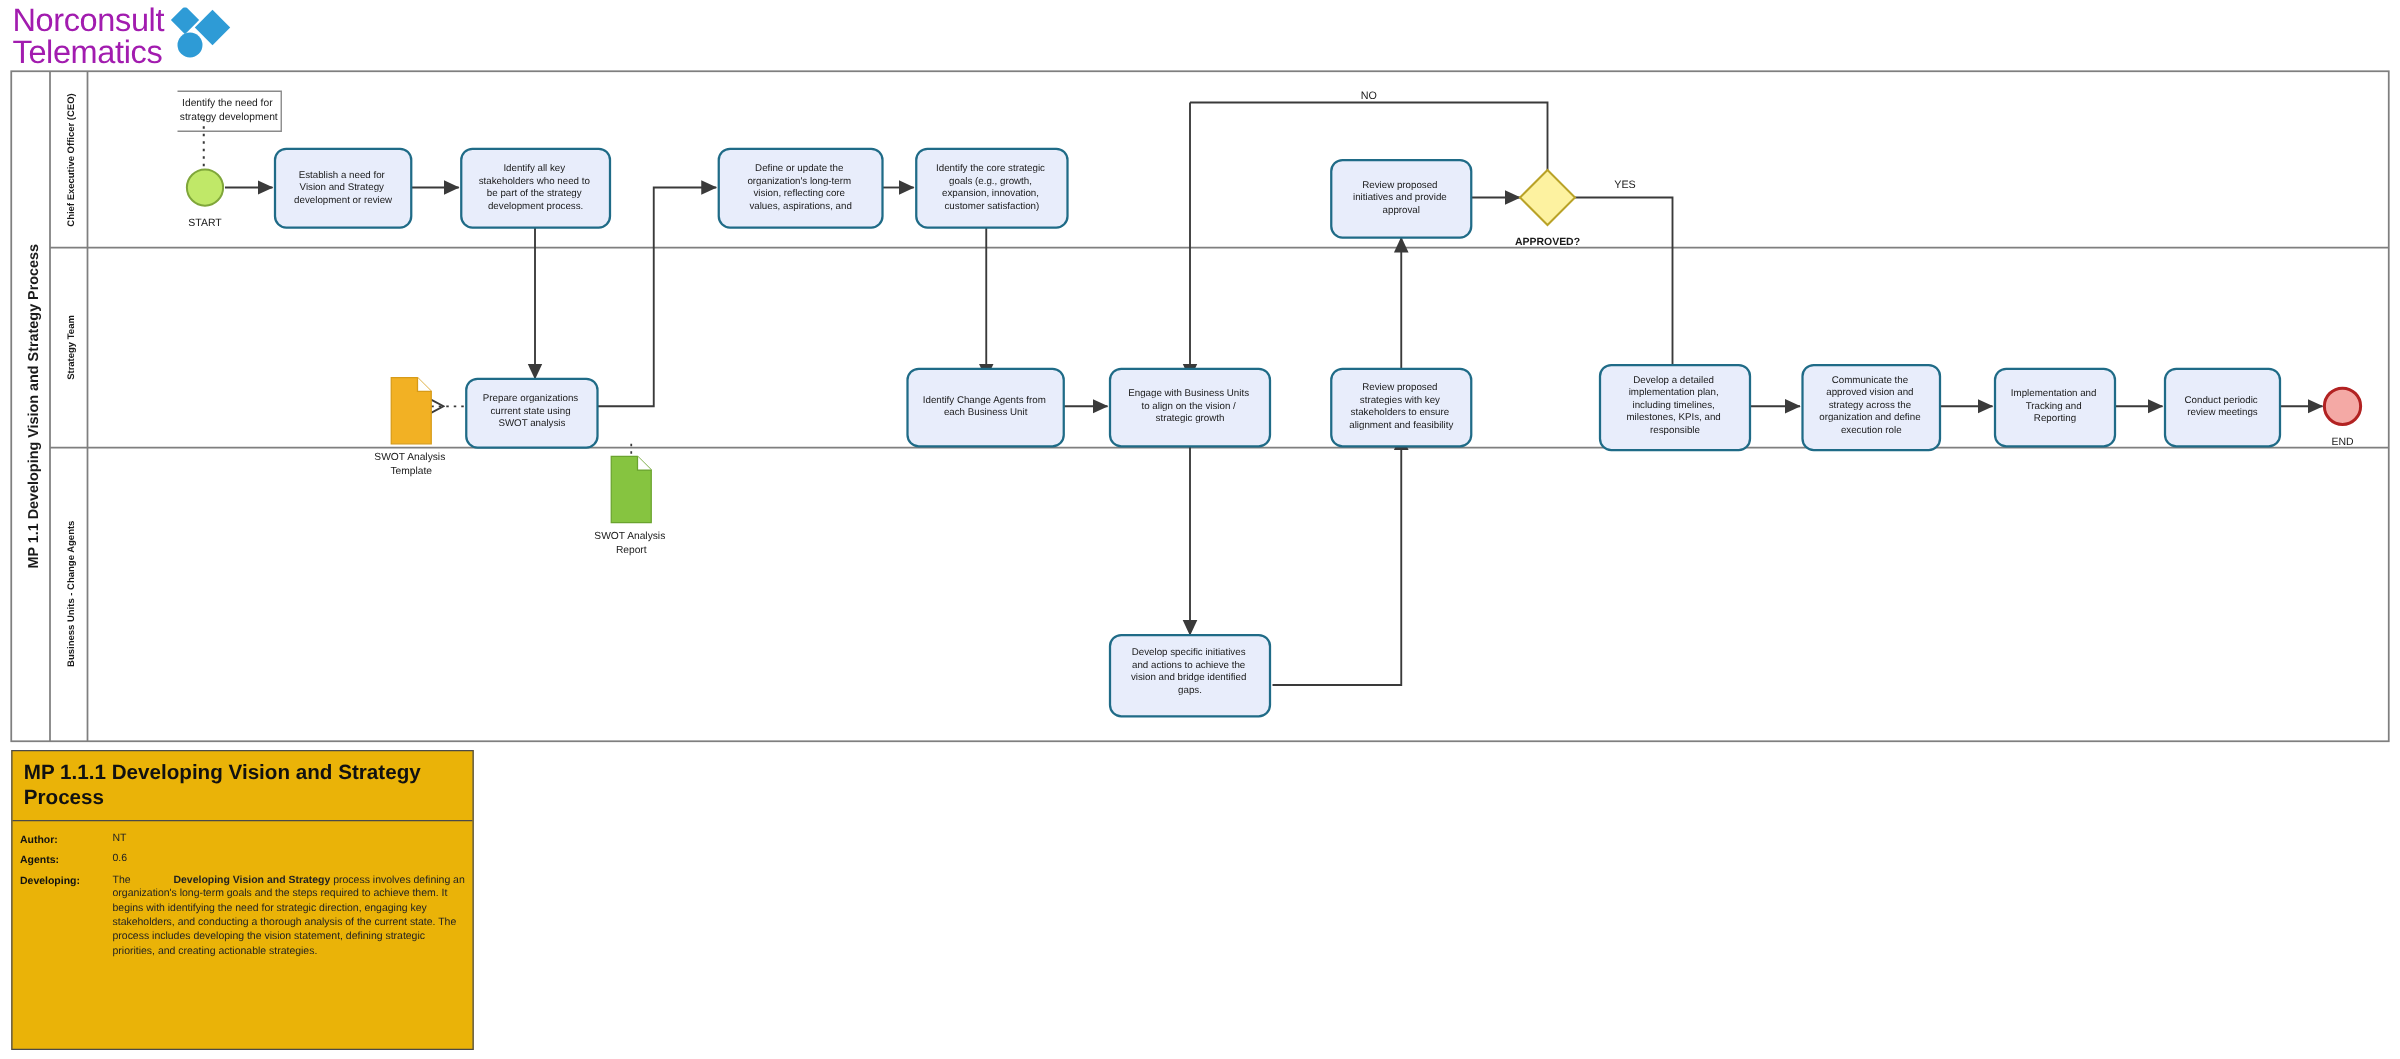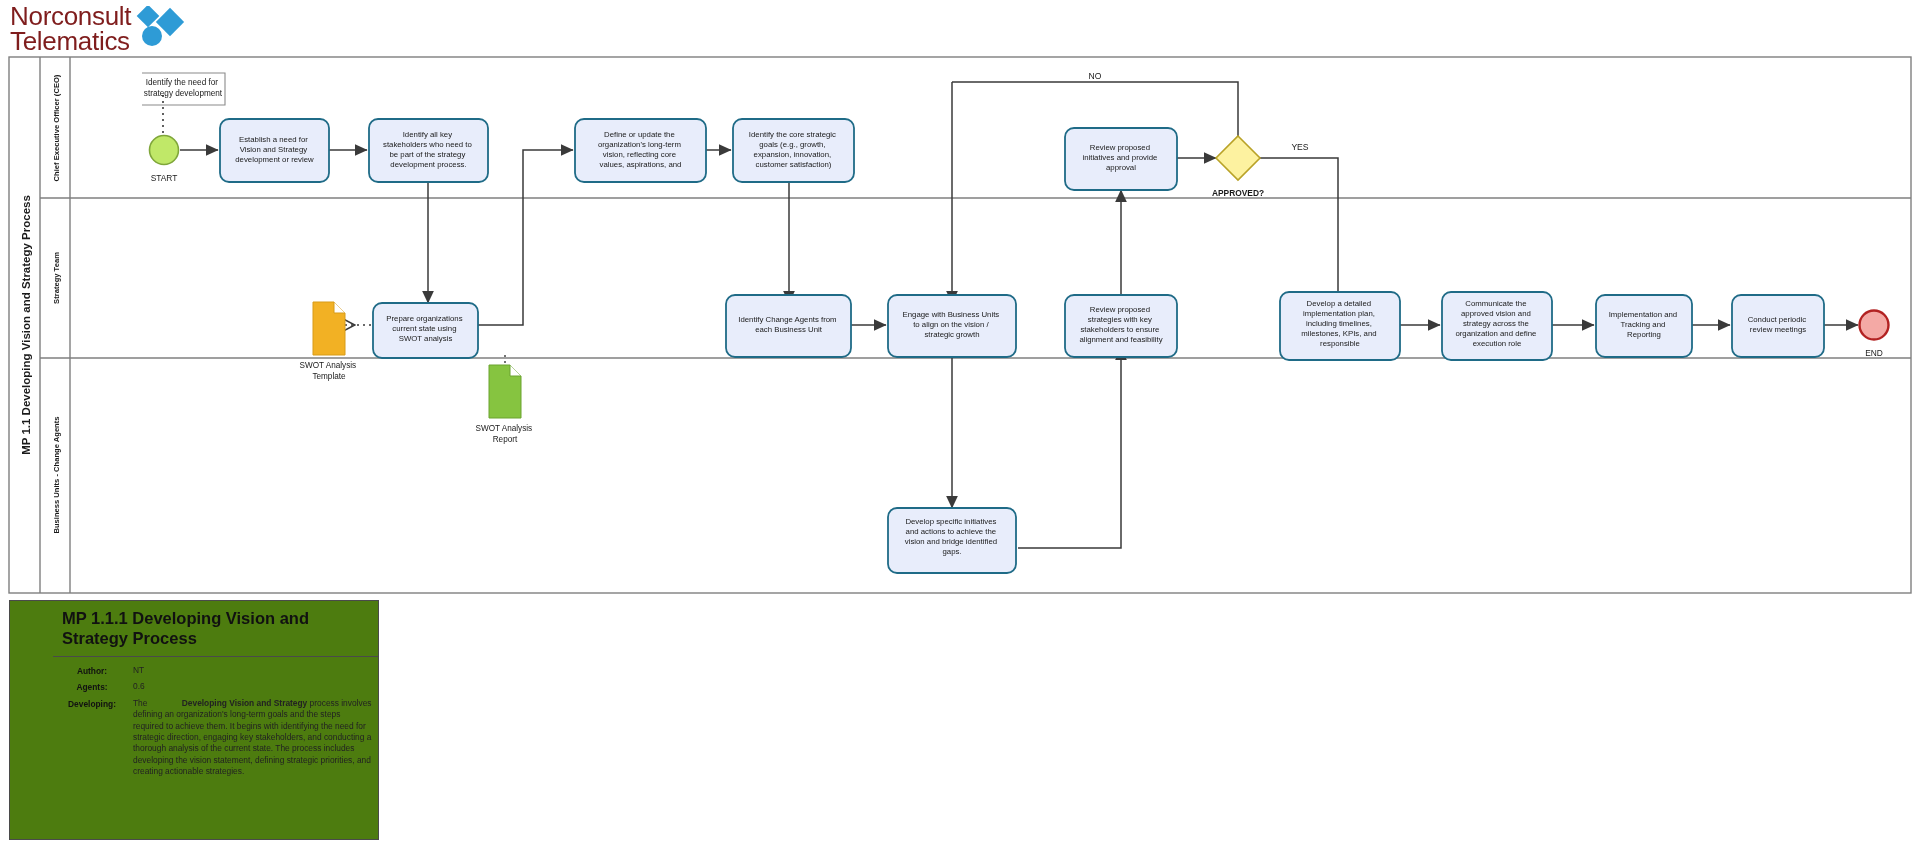--- a/index.html
+++ b/index.html
@@ -27,21 +27,21 @@
     width: 320px;
     height: 52px;
   }
   #logo-text {
     position: absolute;
     left: 0;
     top: 0;
     font-family: "Liberation Sans", sans-serif;
     font-size: 26px;
     line-height: 25px;
-    color: #7f1d1d;
+    color: #a21caf;
     letter-spacing: -0.3px;
     font-weight: 400;
     white-space: pre-line;
   }
   #logo-mark {
     position: absolute;
     left: 118px;
     top: 2px;
     width: 58px;
     height: 44px;
@@ -67,37 +67,36 @@
   .art-label { font-size: 8.2px; }
 
   
   #info-panel {
     position: absolute;
     left: 9px;
     top: 600px;
     width: 370px;
     height: 240px;
     border: 1px solid #4a4a4a;
-    background: #4d7c0f;
+    background: #eab308;
     box-sizing: border-box;
-    padding-left: 43px;
   }
   #info-title {
     border-bottom: 1px solid #4a4a4a;
     padding: 7px 9px 8px 9px;
     font-size: 16.5px;
     font-weight: bold;
     line-height: 20px;
     color: #111;
   }
   #info-body { padding: 8px 6px 6px 6px; }
   .info-row { display: flex; margin-bottom: 5px; }
   .info-key {
     width: 66px;
-    text-align: center;
+    text-align: left;
     padding-right: 8px;
     font-size: 8.4px;
     font-weight: bold;
     color: #111;
     flex: 0 0 auto;
     padding-top: 1px;
   }
   .info-val {
     font-size: 8.4px;
     color: #222;

